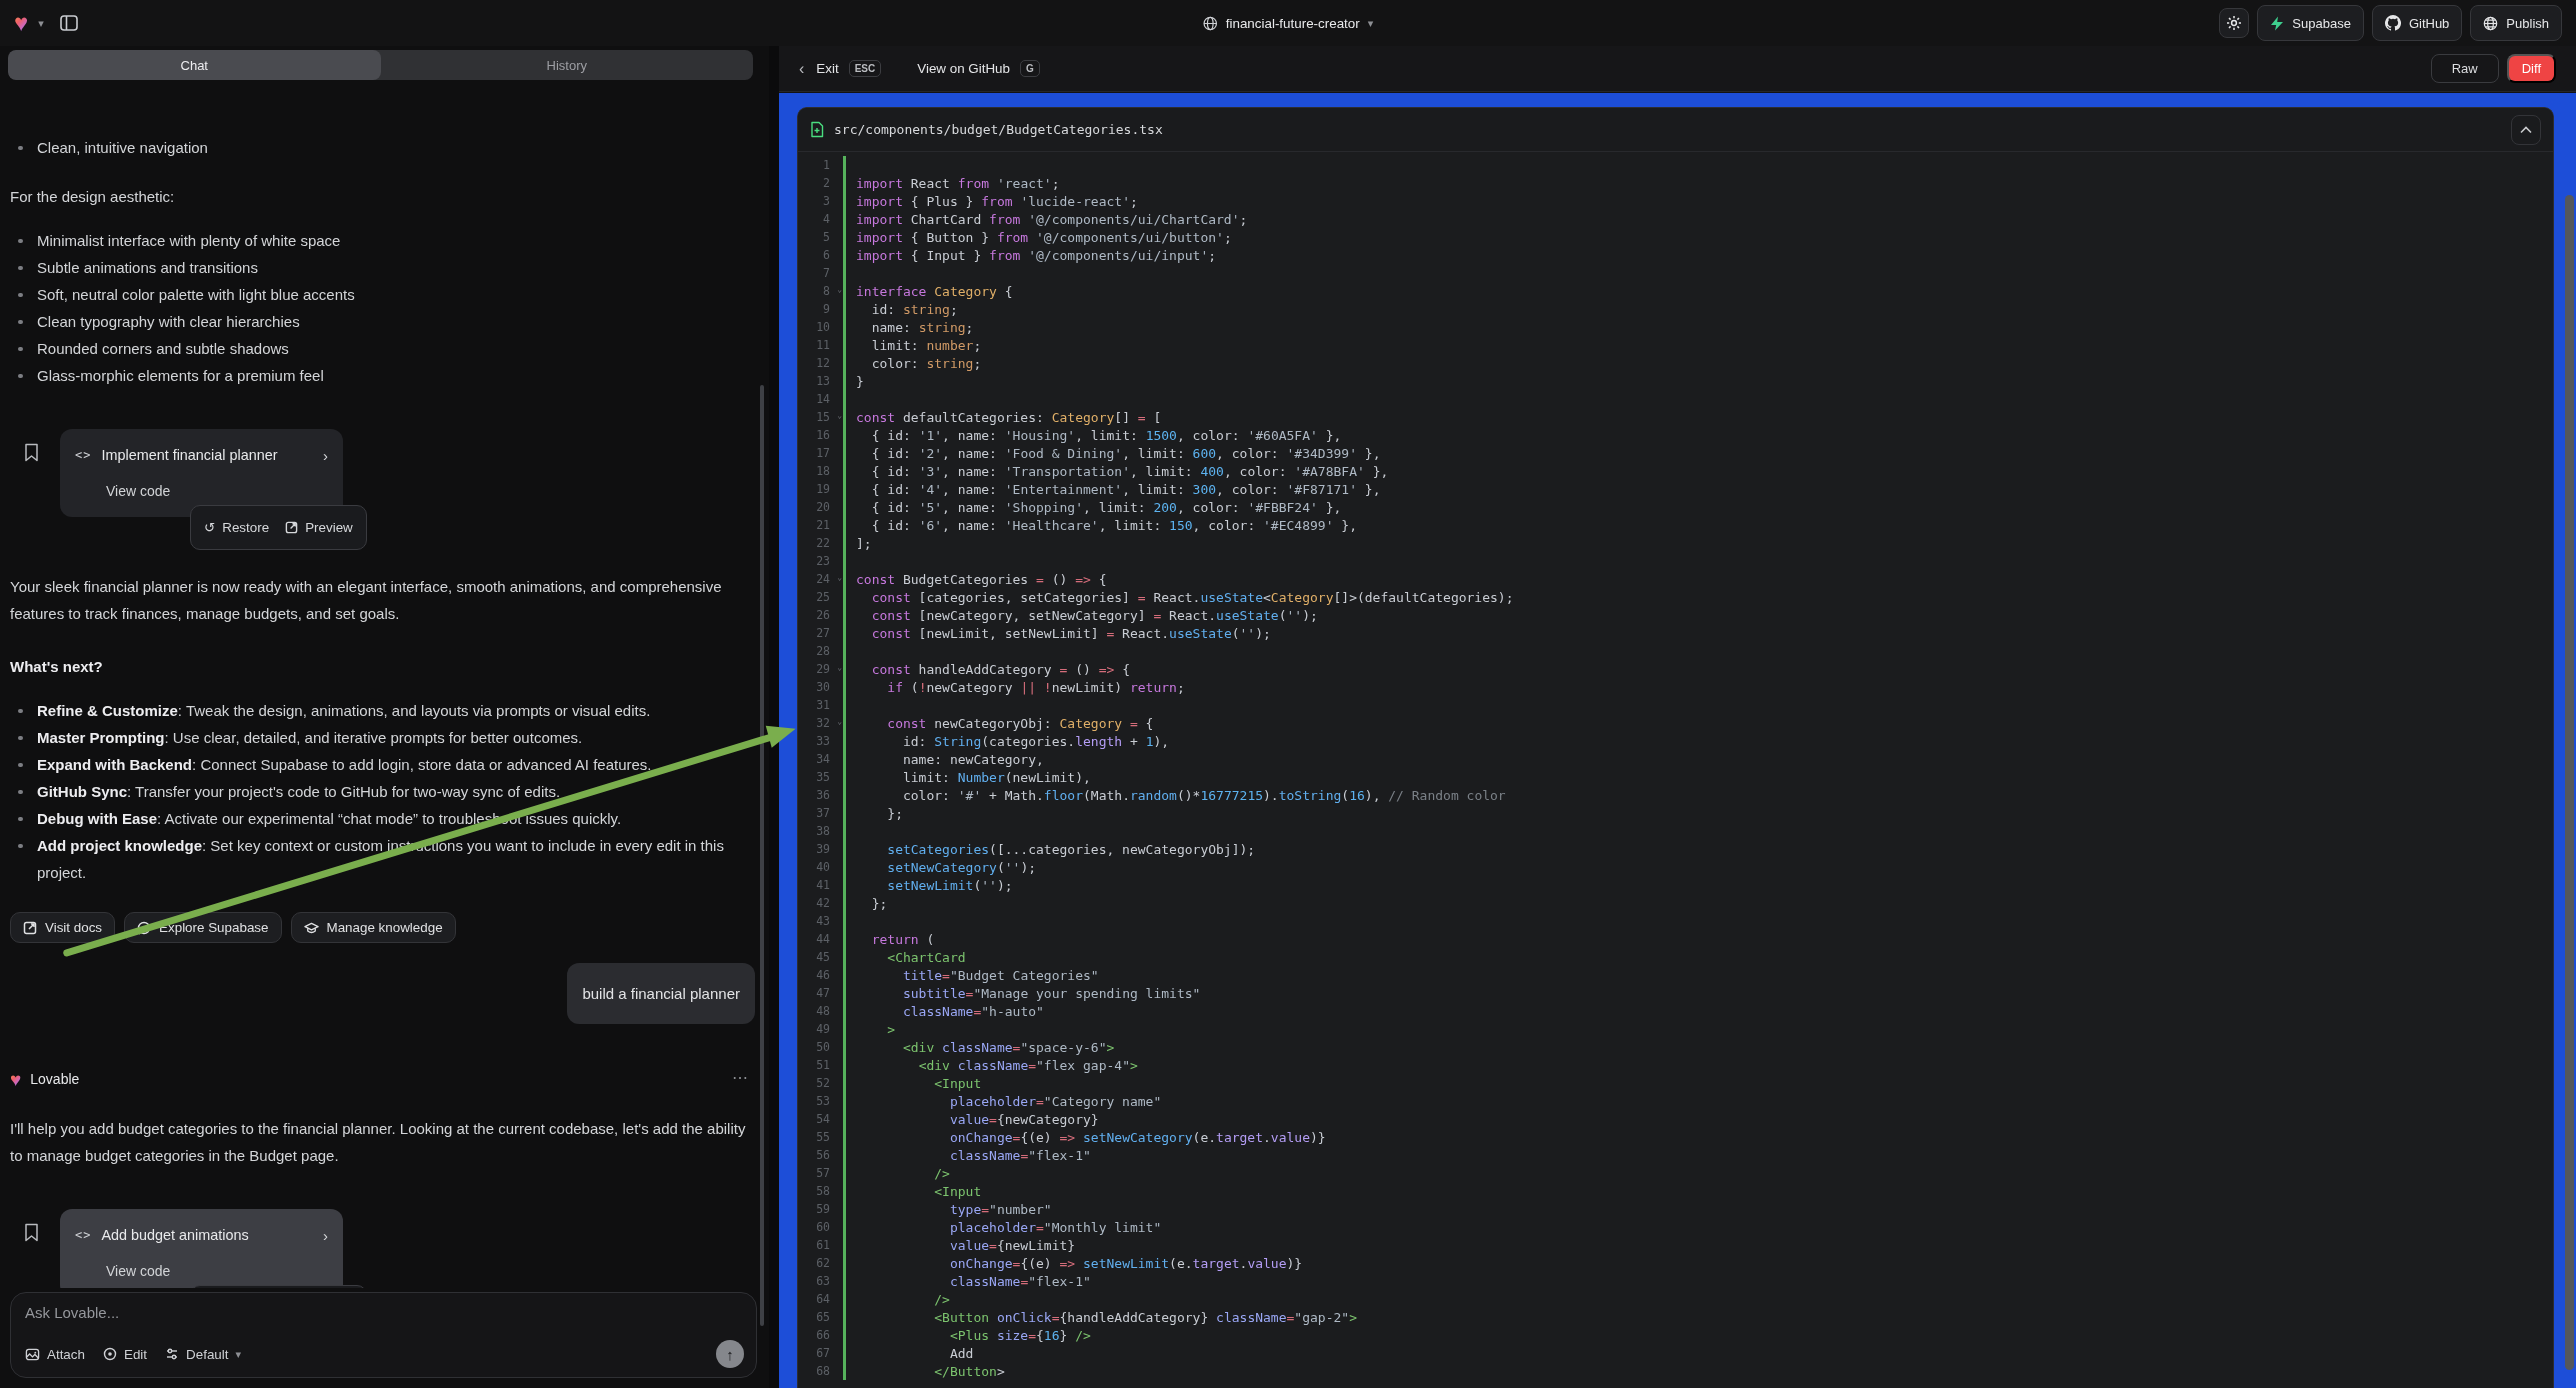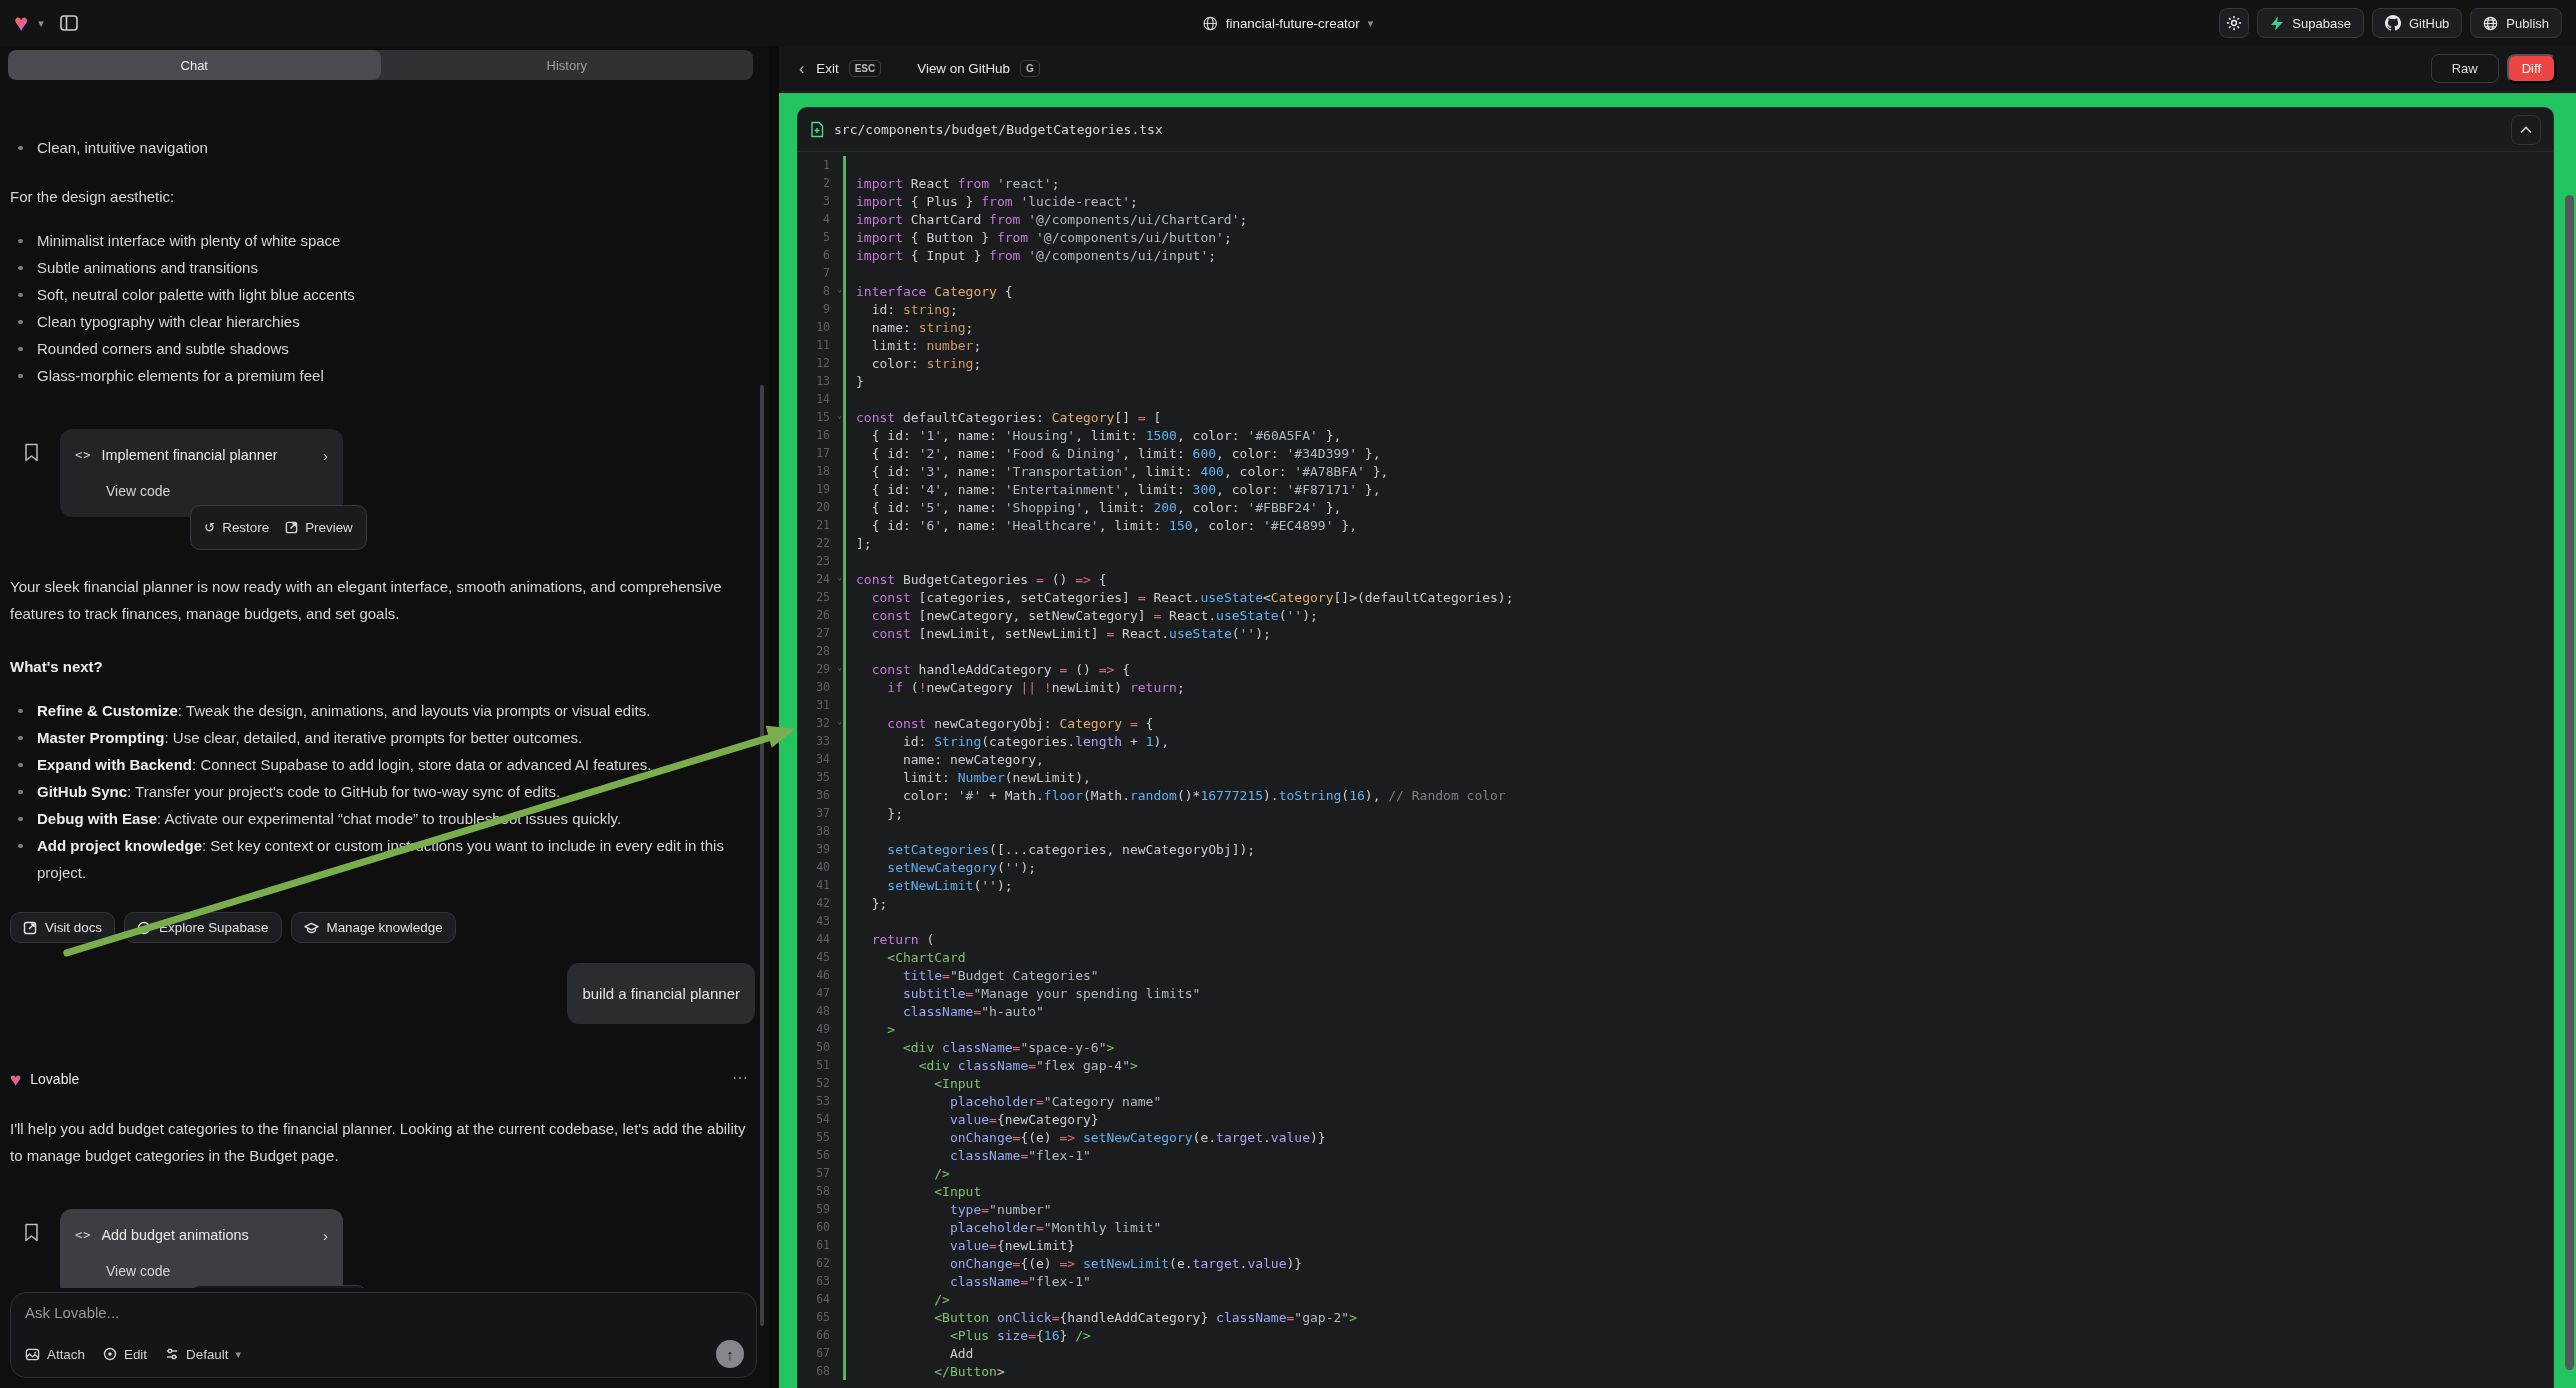--- a/index.html
+++ b/index.html
@@ -15,21 +15,21 @@
   .heart { font-size:24px; line-height:1;
            background:linear-gradient(135deg,#f5a05a 5%,#ef5f67 40%,#c36bd3 70%,#5a7bf0 100%);
            -webkit-background-clip:text; background-clip:text; color:transparent; }
   .heart.sm { font-size:19px; }
   .tb-chev { color:#8d8f94; font-size:11px; }
   .icon-btn { width:30px; height:30px; border-radius:8px; display:flex; align-items:center;
               justify-content:center; color:#c9cbcf; }
   .tb-center { position:absolute; left:50%; top:0; height:46px; transform:translateX(-50%);
                display:flex; align-items:center; gap:8px; color:#e8e9eb; font-size:13.4px; }
   .tb-right { display:flex; align-items:center; gap:8px; }
-  .tb-btn { height:30px; display:flex; align-items:center; gap:8px; padding:11px 12px;
+  .tb-btn { height:30px; display:flex; align-items:center; gap:8px; padding:17px 12px;
             background:#1d1e21; border:1px solid #36373b; border-radius:8px;
             color:#e6e7e9; font-size:13px; cursor:default; }
   .tb-btn.square { width:30px; padding:0; justify-content:center; }
 
   
   .main { position:absolute; top:46px; left:0; right:0; bottom:0; display:flex; }
   .chat { width:769px; flex:none; position:relative; background:#0f0f10; }
   .codepanel { flex:1; position:relative; margin-left:10px; background:#131314; }
 
   
@@ -105,21 +105,21 @@
   .cb-left { display:flex; align-items:center; gap:10px; font-size:13.4px; color:#e4e5e7; }
   .backchev { color:#b9bbbf; font-size:16px; margin-right:2px; }
   .kbd { border:1px solid #3c3d41; border-radius:5px; font-size:10px; padding:2px 5px;
          color:#babcc0; font-weight:bold; }
   .cb-gap { width:16px; }
   .cb-right { margin-left:auto; display:flex; gap:8px; }
   .raw-btn { border:1px solid #3a3b3f; border-radius:8px; padding:5px 20px; font-size:13px;
              color:#dcdde0; background:transparent; }
   .diff-btn { border-radius:8px; padding:5px 13px; font-size:13px; color:#fff; }
 
-  .codearea { position:absolute; top:47px; left:0; right:0; bottom:0; background:#22c55e;
+  .codearea { position:absolute; top:47px; left:0; right:0; bottom:0; background:#1d4ed8;
               padding:14px 22px 0 18px; }
   .filecard { height:100%; border:1px solid #2c2d31; border-bottom:none;
               border-radius:10px 10px 0 0; background:#1b1c1e; display:flex;
               flex-direction:column; overflow:hidden; }
   .filehead { height:44px; flex:none; display:flex; align-items:center; gap:10px; padding:0 12px;
               background:#1a1b1d; border-bottom:1px solid #28292d;
               font-family:"DejaVu Sans Mono",monospace; font-size:13px; color:#d7d9dc; }
   .collapse-btn { margin-left:auto; width:30px; height:30px; border:1px solid #333438;
                   border-radius:8px; display:flex; align-items:center; justify-content:center;
                   color:#c8cacd; }

